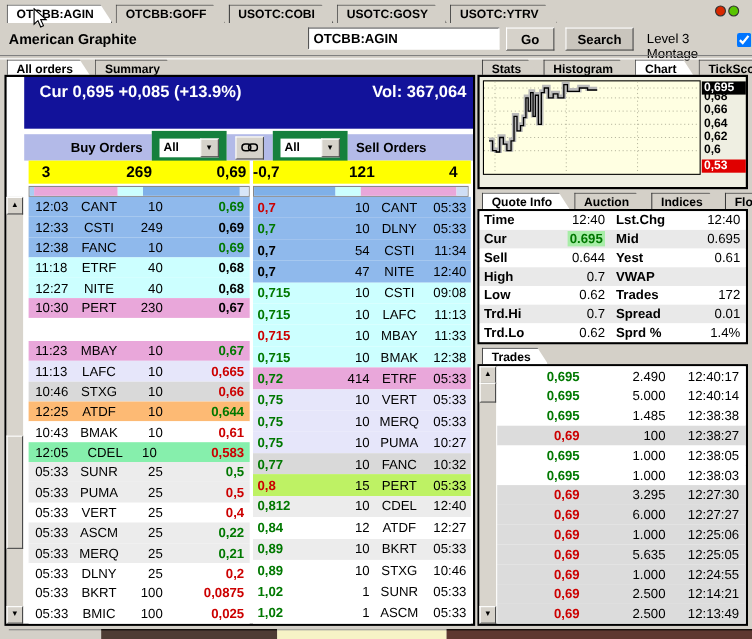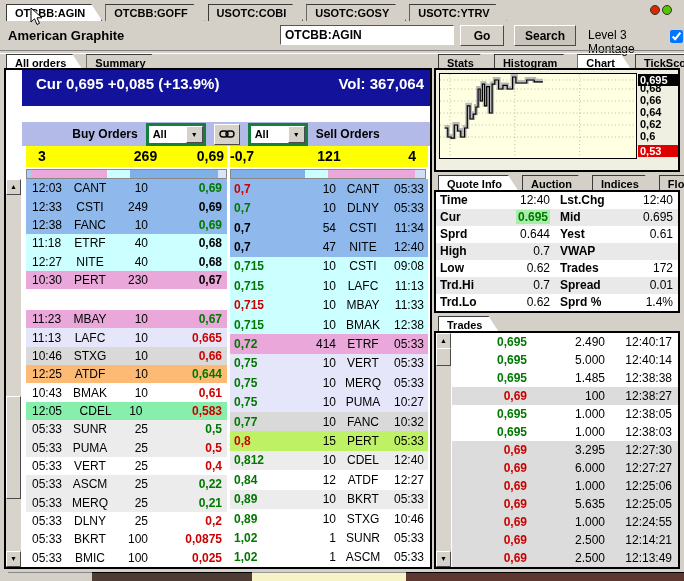--- a/index.html
+++ b/index.html
@@ -24,25 +24,25 @@
   #gobtn{position:absolute;left:460px;top:3px;width:44px;height:21px;}
   #searchbtn{position:absolute;left:514px;top:3px;width:62px;height:21px;background:#c9c5bd;}
   #lvl3{position:absolute;left:588px;top:6px;font-size:12px;}
   #lvl3chk{position:absolute;left:666px;top:5px;width:13px;height:13px;}
   #hline{position:absolute;left:0;top:50px;width:684px;height:2px;border-top:1px solid #808080;border-bottom:1px solid #fff;}
   
   .dot{position:absolute;top:5px;width:8px;height:8px;border-radius:50%;border:1px solid #333;}
   
   #lpanel{position:absolute;left:4px;top:68px;width:428px;height:501px;background:#fff;border:2px solid #000;box-sizing:border-box;}
   #ltabs{left:6px;top:53px;}
-  #navy{position:absolute;left:16px;top:0;right:0;height:36px;color:#fff;font-weight:bold;}
+  #navy{position:absolute;left:16px;top:0;right:0;height:47px;color:#fff;font-weight:bold;}
   #curline{position:absolute;left:14px;top:5px;font-size:15px;}
   #volline{position:absolute;right:6px;top:5px;font-size:15px;}
   #buybar{position:absolute;left:16px;top:52px;right:0;height:24px;display:flex;align-items:center;justify-content:center;gap:8px;font-size:12px;font-weight:bold;}
-  .combo{display:inline-flex;align-items:center;width:54px;height:17px;background:#fff;border:3px solid #15803d;}
+  .combo{display:inline-flex;align-items:center;width:54px;height:17px;background:#fff;border:7px solid #15803d;}
   .combo .cval{flex:1;padding-left:4px;font-size:11px;font-weight:bold;}
   .combo .cbtn{width:15px;height:15px;font-size:7px;line-height:15px;text-align:center;padding:0;}
   #linkbtn{width:24px;height:19px;display:inline-flex;align-items:center;justify-content:center;}
   #yellowbar{position:absolute;left:16px;top:76px;right:0;height:21px;font-size:14px;font-weight:bold;}
   .ycell{position:absolute;top:0;height:21px;line-height:21px;}
   #ybid{left:4px;width:201px;} #yask{left:208px;right:2px;}
   .ys{position:absolute;top:0;}
   #depthrow{position:absolute;left:16px;top:97px;right:0;height:12px;}
   .dbar{position:absolute;top:2px;height:8px;display:flex;border:1px solid #888;}
   .dbar span{display:block;height:100%;}
@@ -133,21 +133,21 @@
       </span>
       <span class="combo">
         <span class="cval">All</span>
         <span class="cbtn btn3d">▼</span>
       </span>
       <span>Sell Orders</span>
     </div>
     <div id="yellowbar">
       <div class="ycell" id="ybid" style="background:#ffff00;">
         <span class="ys" style="left:12px;">3</span>
-        <span class="ys" style="left:0;width:100%;text-align:center;padding-left:19px;">269</span>
+        <span class="ys" style="left:0;width:100%;text-align:center;">269</span>
         <span class="ys" style="right:3px;">0,69</span>
       </div>
       <div class="ycell" id="yask" style="background:#ffff00;">
         <span class="ys" style="left:0px;"><span>-</span><span>0,7</span></span>
         <span class="ys" style="left:0;width:100%;text-align:center;">121</span>
         <span class="ys" style="right:12px;">4</span>
       </div>
     </div>
     <div id="depthrow">
       <div class="dbar" id="dleft" style="left:4px;width:199px;">
@@ -453,21 +453,21 @@
         <span class="q-l2">Lst.Chg</span>
         <span class="q-v2">12:40</span>
       </div>
       <div class="qrow" style="background: rgb(233, 233, 233);">
         <span class="q-l1">Cur</span>
         <span class="q-v1"><span class="hl">0.695</span></span>
         <span class="q-l2">Mid</span>
         <span class="q-v2">0.695</span>
       </div>
       <div class="qrow" style="background: rgb(255, 255, 255);">
-        <span class="q-l1">Sprd</span>
+        <span class="q-l1">Sell</span>
         <span class="q-v1">0.644</span>
         <span class="q-l2">Yest</span>
         <span class="q-v2">0.61</span>
       </div>
       <div class="qrow" style="background: rgb(233, 233, 233);">
         <span class="q-l1">High</span>
         <span class="q-v1">0.7</span>
         <span class="q-l2">VWAP</span>
         <span class="q-v2"></span>
       </div>

